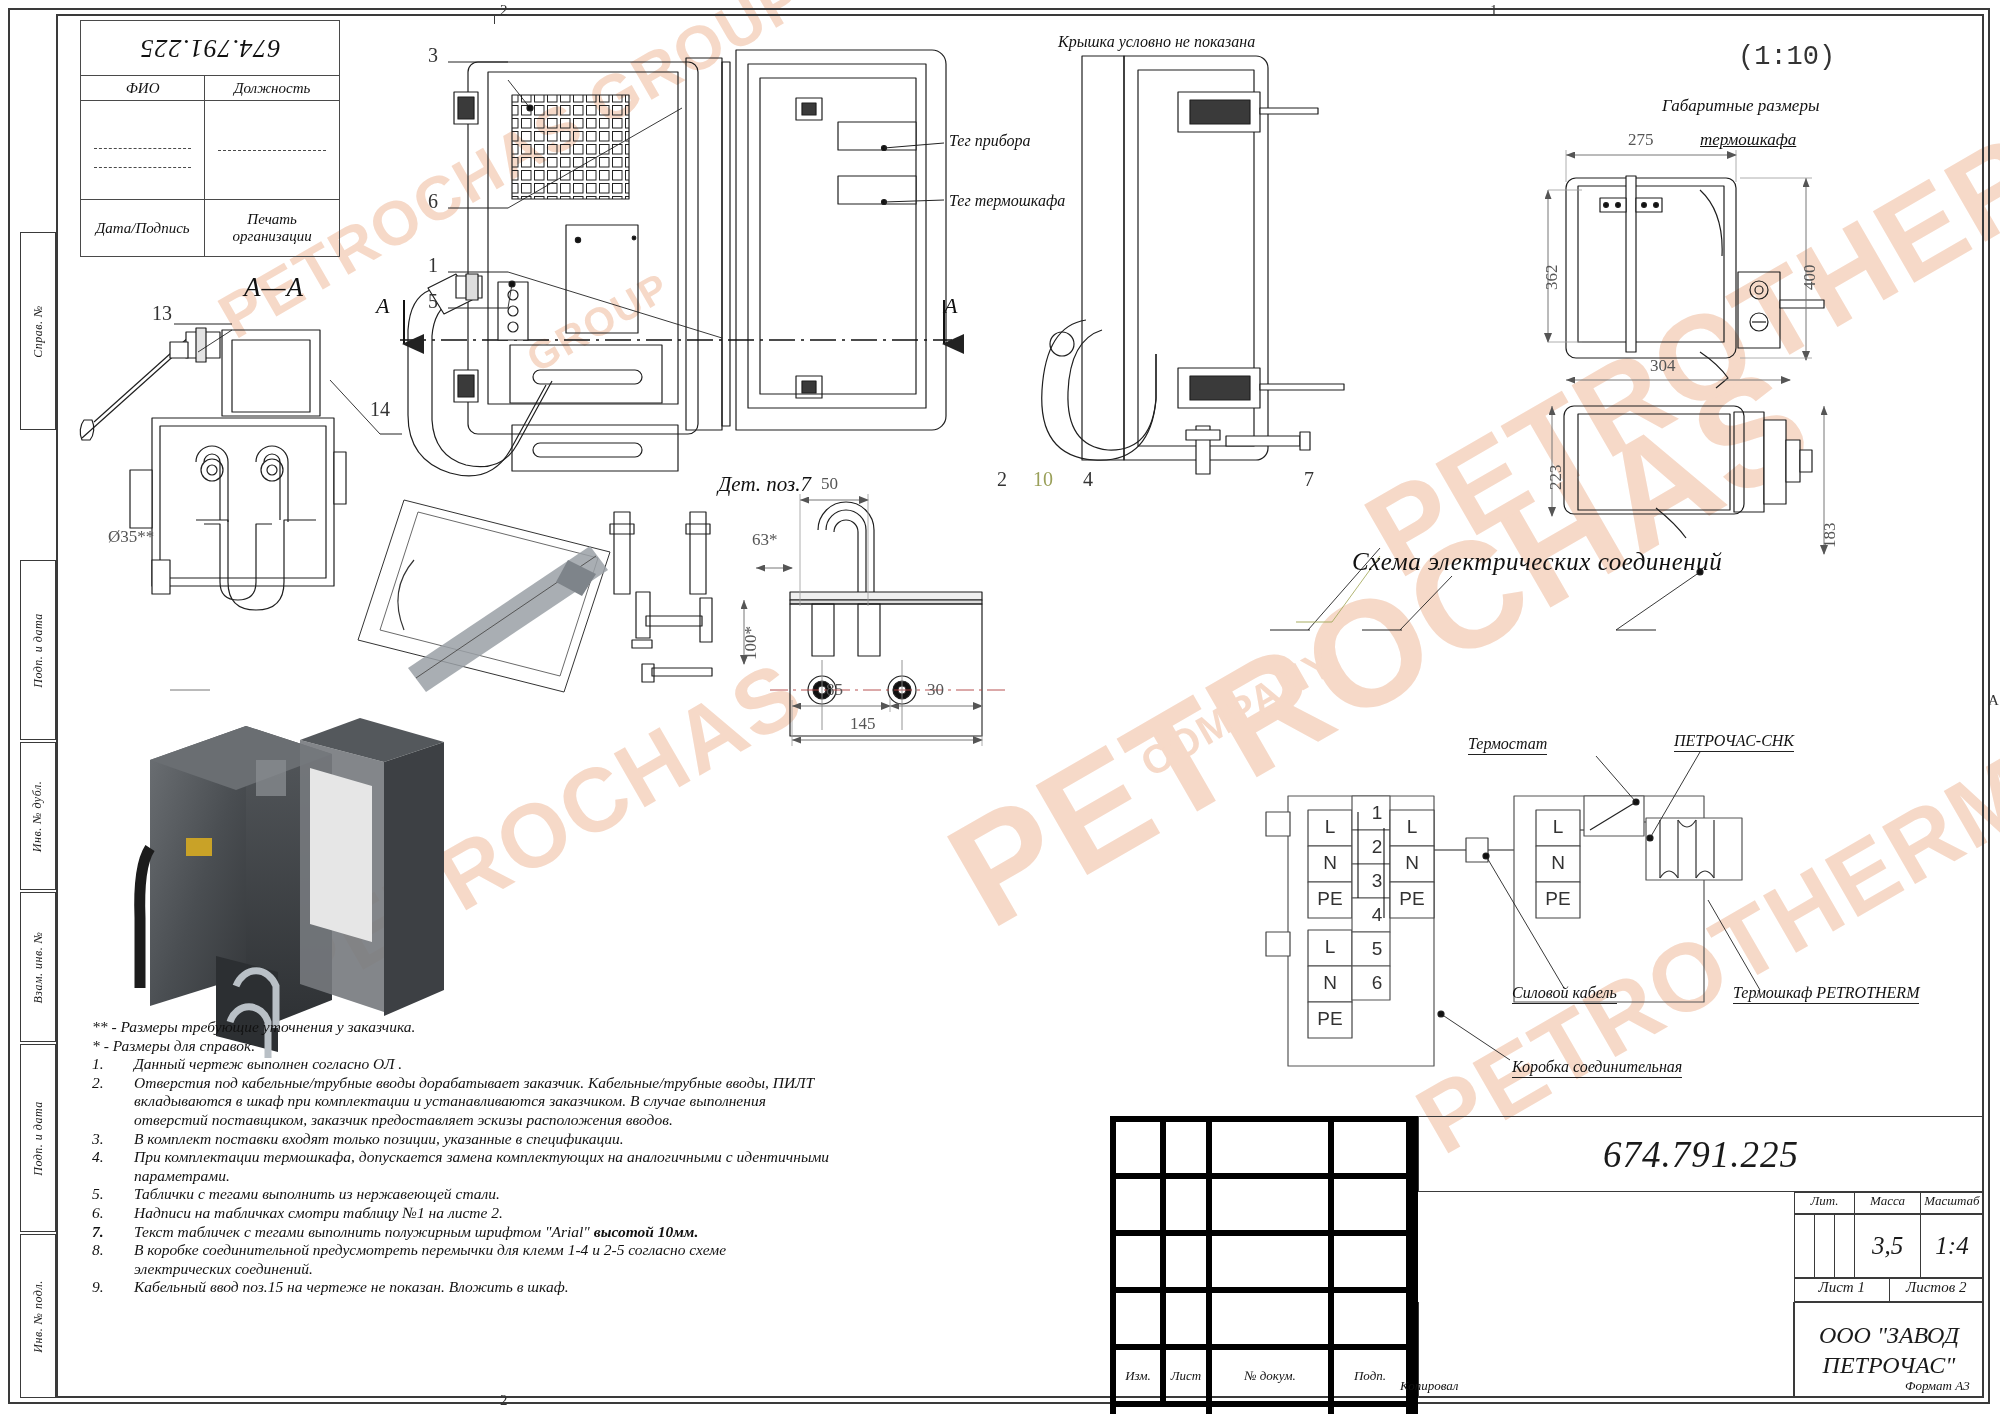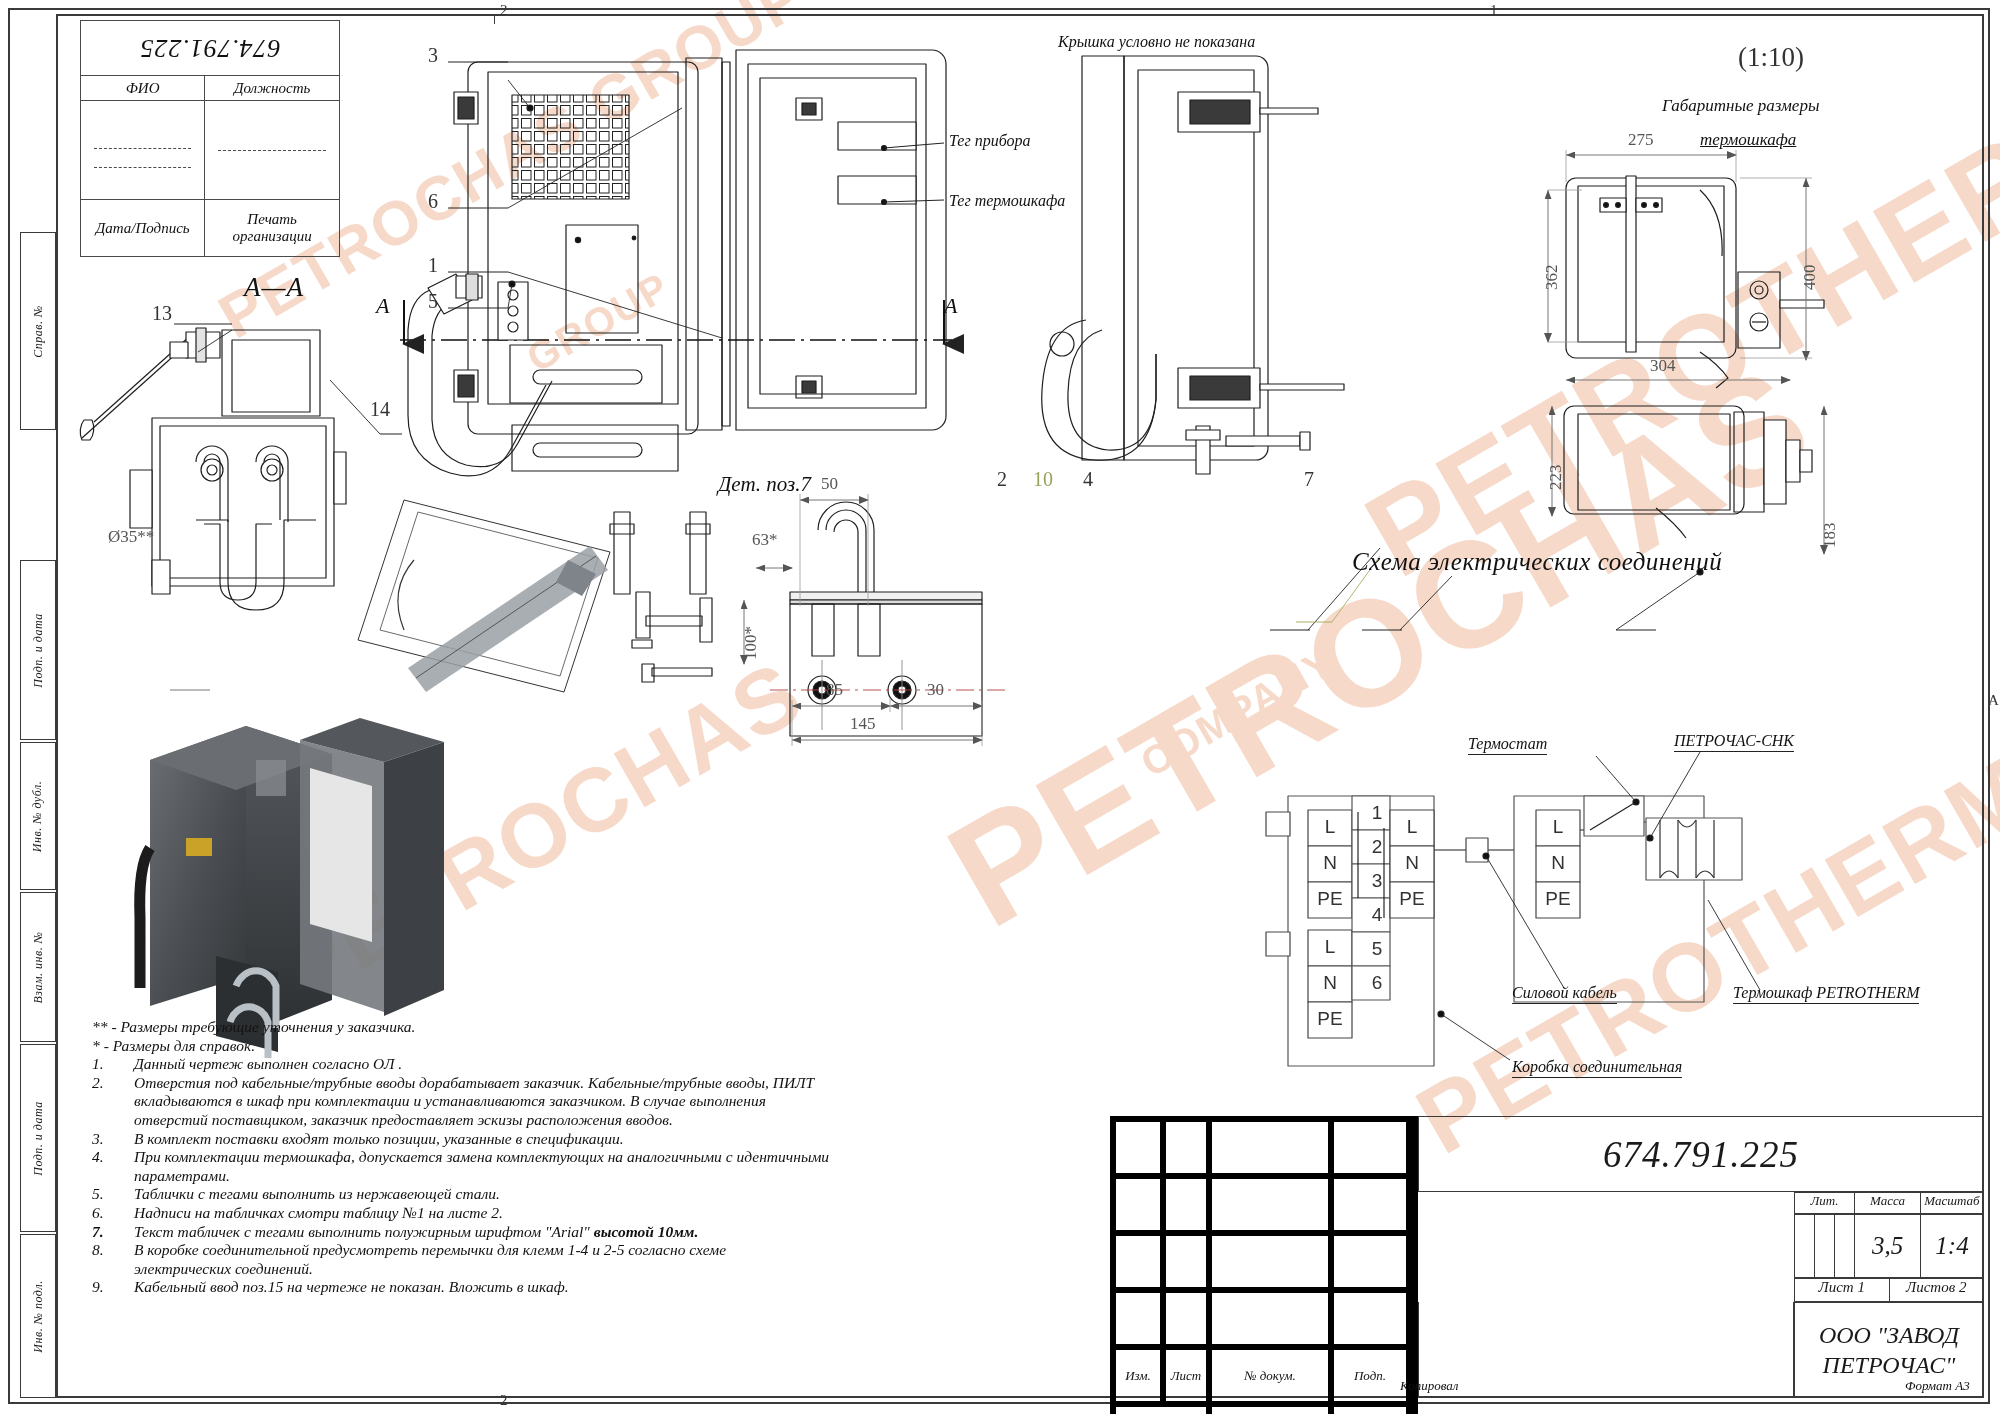--- a/index.html
+++ b/index.html
@@ -462,21 +462,21 @@
     </td>
   </tr>
 </tbody>
   </table>
 
 <div class="t" style="left:244px;top:272px;font-size:27px;letter-spacing:1px;">А—А</div>
 <div class="t" style="left:376px;top:293px;font-size:22px;">А</div>
 <div class="t" style="left:944px;top:293px;font-size:22px;">А</div>
 <div class="t" style="left:718px;top:472px;font-size:21px;">Дет. поз.7</div>
 <div class="t" style="left:1058px;top:33px;font-size:16px;">Крышка условно не показана</div>
-<div class="tn" style="left:1738px;top:42px;font-size:27px;">(1:10)</div>
+<div class="tn" style="left:1738px;top:42px;font-size:27px;font-family:Liberation Mono, monospace;">(1:10)</div>
 <div class="t" style="left:1662px;top:96px;font-size:17px;">Габаритные размеры</div>
 <div class="t" style="left:1700px;top:130px;font-size:17px;text-decoration:underline;">термошкафа</div>
 <div class="t" style="left:1352px;top:548px;font-size:25px;letter-spacing:.5px;">Схема электрических соединений</div>
 
 <div class="t" style="left:949px;top:132px;font-size:16px;">Тег прибора</div>
 <div class="t" style="left:949px;top:192px;font-size:16px;">Тег термошкафа</div>
 
 <div class="tn" style="left:428px;top:44px;font-size:20px;">3</div>
 <div class="tn" style="left:428px;top:190px;font-size:20px;">6</div>
 <div class="tn" style="left:428px;top:254px;font-size:20px;">1</div>

